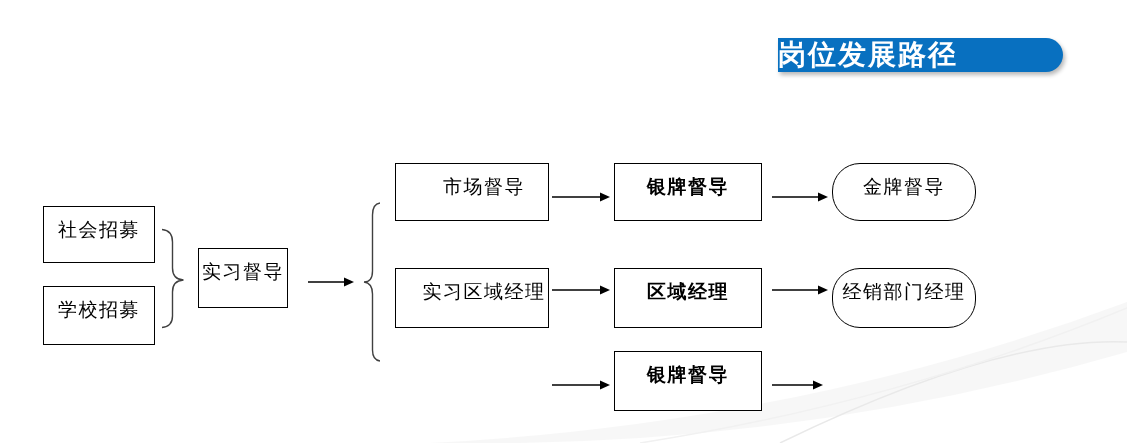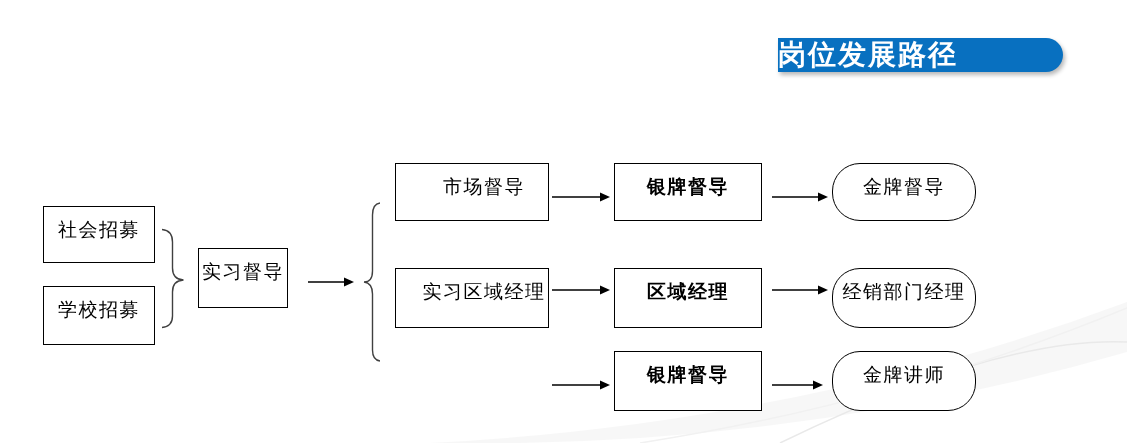--- a/index.html
+++ b/index.html
@@ -71,21 +71,20 @@
 
   <div class="node c0 r0">市场督导</div>
   <div class="node c1 r0">银牌督导</div>
   <div class="node c2 r0">金牌督导</div>
 
   <div class="node c0 r1">实习区域经理</div>
   <div class="node c2 r1">经销部门经理</div>
   <div class="node c1 r1">区域经理</div>
 
   <div class="node c1 r2">银牌督导</div>
-  <div class="node c2 r2">金牌讲师</div>
 
   <svg width="1127" height="443" viewBox="0 0 1127 443">
 
     <path d="M 162 229.5 Q 172.5 230.5 172.5 242 L 172.5 268 Q 172.5 279.5 183.5 280 Q 172.5 280.5 172.5 292 L 172.5 316 Q 172.5 326.5 162 327.5" fill="none" stroke="#404040" stroke-width="1.4"></path>
 
     <g>
       <line x1="308" y1="282" x2="345" y2="282" stroke="#000" stroke-width="1.6"></line>
       <path d="M 354 282 L 344 277.5 L 344 286.5 Z" fill="#000"></path>
     </g>
 

